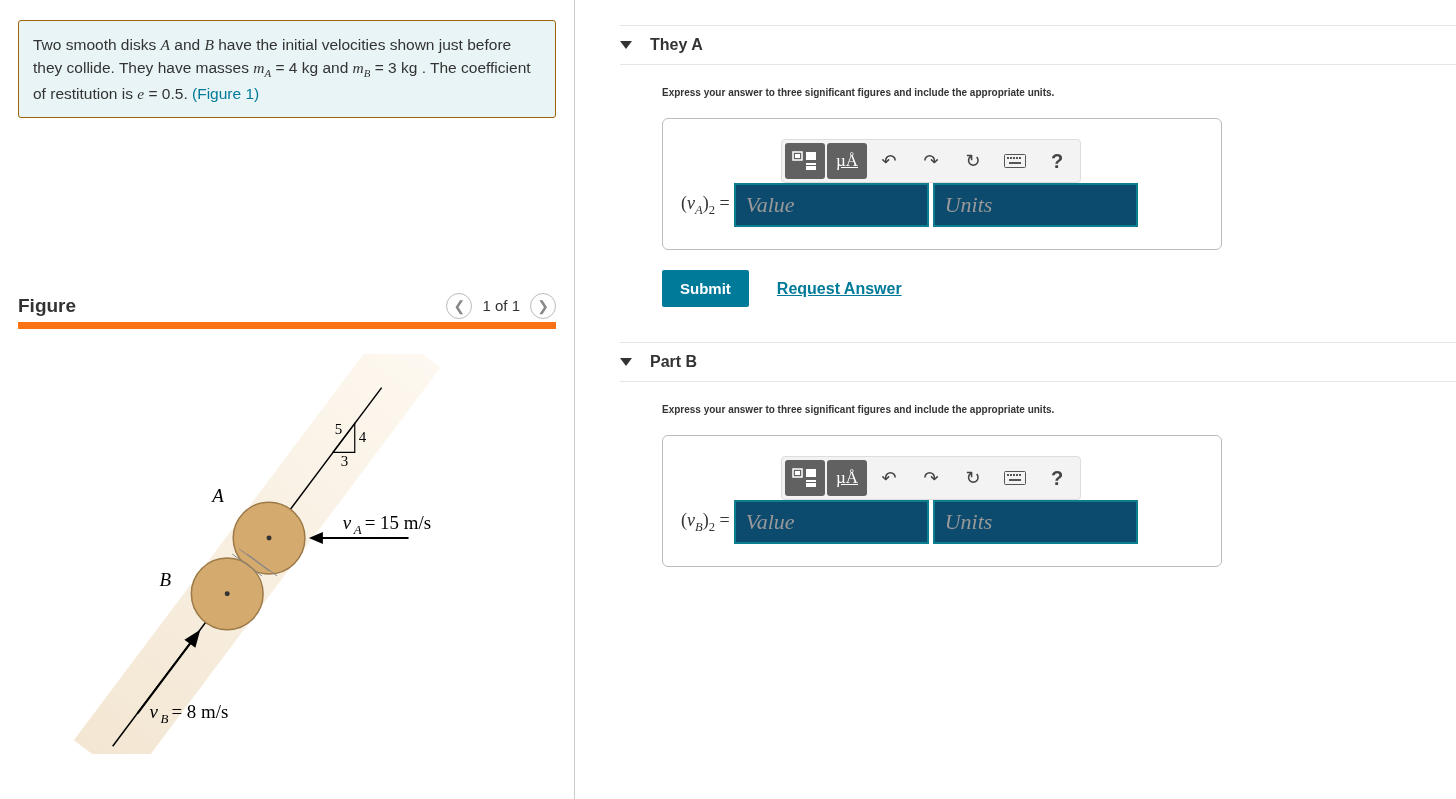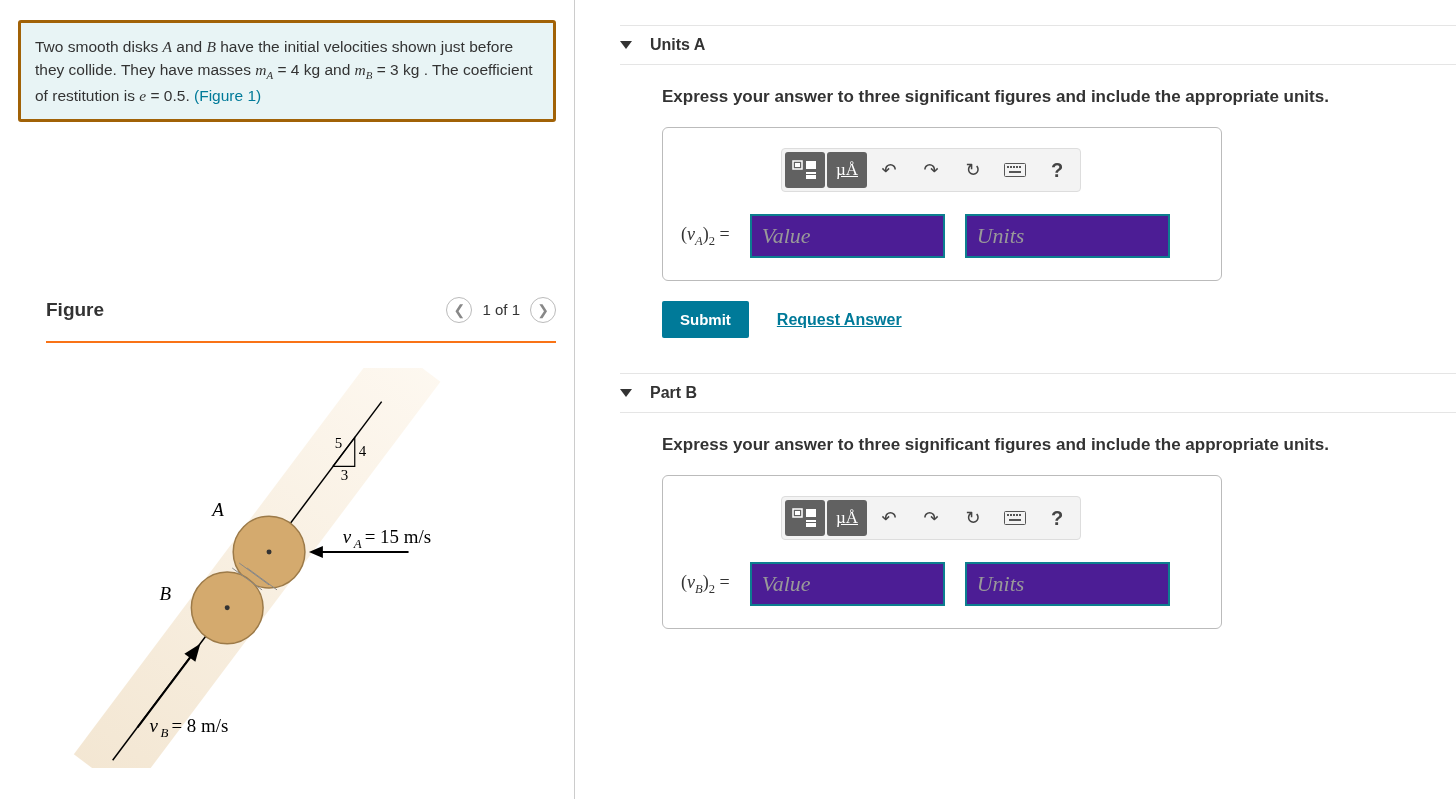--- a/index.html
+++ b/index.html
@@ -12,35 +12,34 @@
     width: 1456px;
     height: 799px;
   }
   .left-panel {
     width: 575px;
     padding: 20px 18px;
     border-right: 1px solid #ccc;
   }
   .problem-box {
     background: #e8f4f5;
-    border: 3px solid #a16207;
+    border: 1px solid #a16207;
     border-radius: 3px;
     padding: 12px 14px;
     line-height: 1.5;
     font-size: 15.5px;
   }
   .problem-box a { color: #007a99; text-decoration: none; }
   .figure-header {
     display: flex;
     justify-content: space-between;
     align-items: center;
     margin-top: 175px;
-    padding-bottom: 18px;
-    border-bottom: 2px solid #f97316;
-    margin-left: 28px;
+    padding-bottom: 3px;
+    border-bottom: 7px solid #f97316;
   }
   .figure-title { font-weight: bold; font-size: 19px; }
   .fig-nav { display: flex; align-items: center; gap: 10px; font-size: 15px; }
   .nav-btn {
     width: 26px; height: 26px;
     border-radius: 50%;
     border: 1px solid #bbb;
     background: #fff;
     color: #888;
     display: flex; align-items: center; justify-content: center;
@@ -68,21 +67,21 @@
   .part-header .caret {
     width: 0; height: 0;
     border-left: 6px solid transparent;
     border-right: 6px solid transparent;
     border-top: 8px solid #333;
   }
   .part-title { font-weight: bold; font-size: 16px; }
   .part-body { padding: 22px 0 35px 42px; }
   .instr { font-size: 15.5px; margin-bottom: 15px; }
   .instr .ital { font-style: italic; font-family: "Times New Roman", serif; }
-  .instr-bold { font-weight: bold; font-size: 17px; margin-bottom: 20px; }
+  .instr-bold { font-weight: bold; font-size: 10px; margin-bottom: 20px; }
   .answer-box {
     border: 1px solid #bbb;
     border-radius: 6px;
     padding: 20px 18px 22px 18px;
     width: 560px;
     background: #fff;
   }
   .toolbar {
     background: #f3f3f3;
     border: 1px solid #ddd;
@@ -106,38 +105,37 @@
   }
   .tb-dark {
     background: #616161;
     color: #fff;
     text-decoration: underline;
   }
   .tb-btn.help { font-weight: bold; font-size: 20px; }
   .input-row {
     display: flex;
     align-items: center;
-    gap: 20px;
-    margin-top: 22px;
+    gap: 4px;
   }
   .var-label {
     font-family: "Times New Roman", serif;
     font-size: 18px;
   }
   .val-input, .unit-input {
     height: 44px;
     border: 2px solid #0d7e8f;
     font-family: "Times New Roman", serif;
     font-style: italic;
     font-size: 22px;
     color: #999;
     padding: 0 10px;
     display: flex;
     align-items: center;
-    background: #4c1d95;
+    background: #0c4a6e;
   }
   .val-input { width: 195px; }
   .unit-input { width: 205px; }
   .submit-row {
     display: flex;
     align-items: center;
     gap: 28px;
     margin-top: 20px;
   }
   .submit-btn {
@@ -226,21 +224,21 @@
         <line x1="260" y1="222" x2="230" y2="200"></line>
       </g>
     </svg>
   </div>
 </div>
 
 <div class="right-panel">
 
   <div class="part-header">
     <div class="caret"></div>
-    <div class="part-title">Units A</div>
+    <div class="part-title">They A</div>
   </div>
   <div class="part-body">
     <div class="instr-bold">Express your answer to three significant figures and include the appropriate units.</div>
 
     <div class="answer-box">
       <div class="toolbar">
         <div class="tb-btn tb-dark">
           <svg width="26" height="20" viewBox="0 0 26 20">
               <rect x="1" y="1" width="9" height="8" fill="none" stroke="#fff" stroke-width="1.5"></rect>
               <rect x="3" y="3" width="5" height="4" fill="#fff"></rect>

